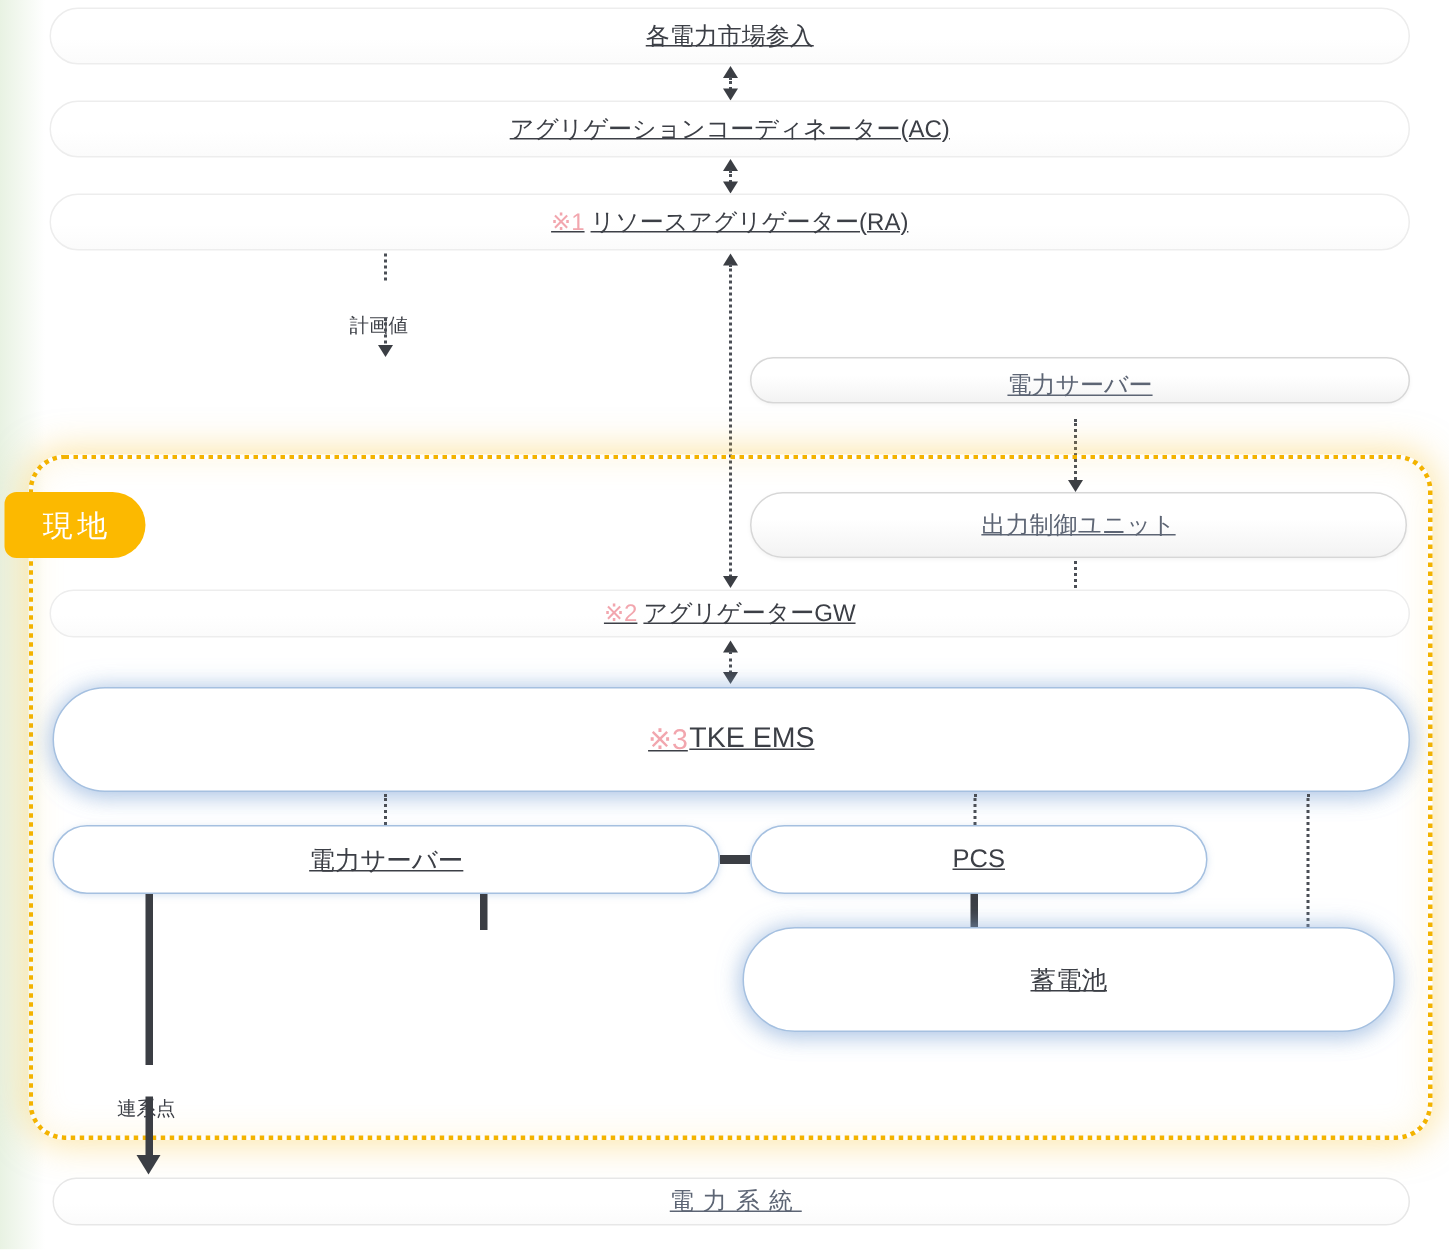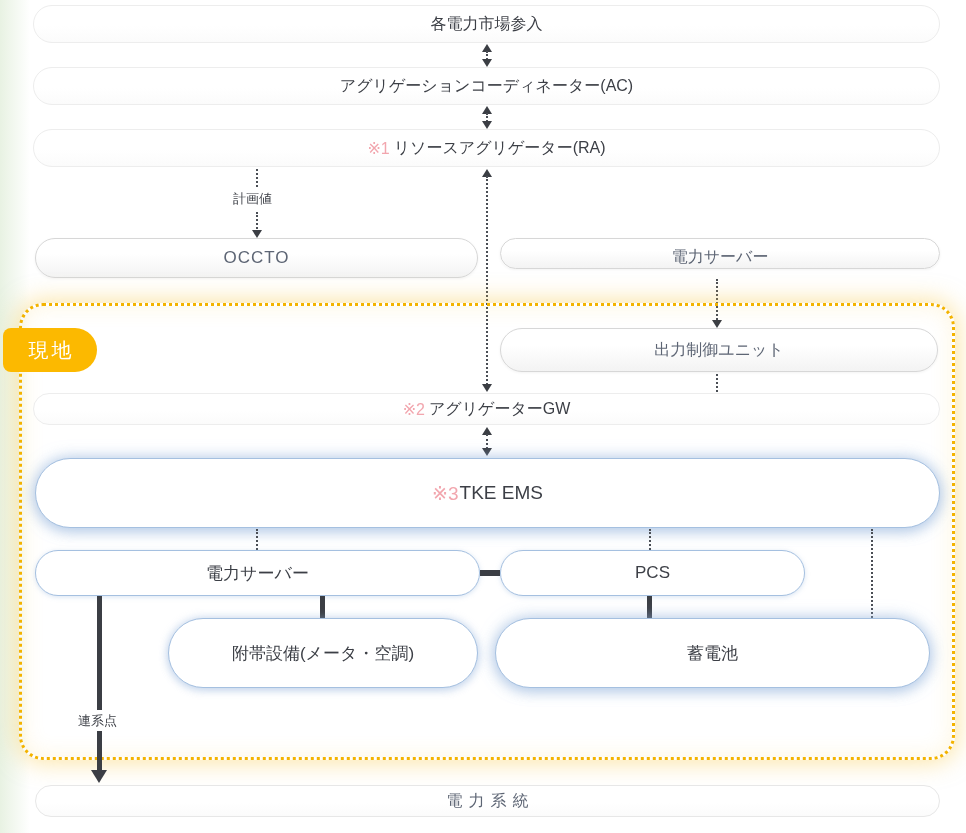--- a/index.html
+++ b/index.html
@@ -19,20 +19,21 @@
     pointer-events:none;
   }
   .box{
     position:absolute;
     box-sizing:border-box;
     display:flex;align-items:center;justify-content:center;
     background:#ffffff;
     color:#3c3f46;
     font-size:16px;
     white-space:nowrap;
+    text-decoration:underline;
   }
   .box-plain{
     border:1px solid #ededed;
     border-radius:19px;
     background:linear-gradient(180deg,#ffffff 55%,#fbfbfb);
   }
   .box-gray{
     border:1px solid #d7d7d7;
     border-radius:22px;
     background:linear-gradient(180deg,#ffffff 40%,#f3f3f3);
@@ -67,20 +68,21 @@
     color:#ffffff;
     font-size:20px;letter-spacing:3px;
     display:flex;align-items:center;justify-content:center;
     padding-left:3px;
     box-sizing:border-box;
   }
   .small-label{
     position:absolute;
     font-size:13px;color:#3c3f46;
     white-space:nowrap;
+    margin-top:18px;
   }
   .vdot{
     position:absolute;width:0;
     border-left:2px dotted #4a4e55;
   }
   .ah{ position:absolute;width:0;height:0; }
   .ah-up{ border-left:5px solid transparent;border-right:5px solid transparent;border-bottom:8px solid #3b3e44; }
   .ah-down{ border-left:5px solid transparent;border-right:5px solid transparent;border-top:8px solid #3b3e44; }
   .thick{ position:absolute;background:#3b3e44; }
   .ah-big-down{
@@ -128,23 +130,20 @@
     <div class="ah ah-down" style="left:482px;top:384px;"></div>
   </div>
 
   <div>
     <div class="vdot" style="left:256px;top:169px;height:18px;"></div>
     <div class="small-label" style="left:233px;top:190px;">計画値</div>
     <div class="vdot" style="left:256px;top:212px;height:17px;"></div>
     <div class="ah ah-down" style="left:252px;top:230px;"></div>
   </div>
 
-  <div class="box box-gray ls-1" style="left:35px;top:238px;width:443px;height:40px;font-size:17px;">
-    <span>OCCTO</span>
-  </div>
   <div class="box box-gray" style="left:500px;top:238px;width:440px;height:31px;align-items:flex-end;">
     <span>電力サーバー</span>
   </div>
 
   <div>
     <div class="vdot" style="left:716px;top:279px;height:41px;"></div>
     <div class="ah ah-down" style="left:712px;top:320px;"></div>
   </div>
 
   <div class="region"></div>
@@ -184,23 +183,20 @@
   <div class="box box-blue glow-soft" style="left:500px;top:550px;width:305px;height:46px;font-size:17px;">
     <span>PCS</span>
   </div>
 
   <div class="thick" style="left:480px;top:570px;width:20px;height:6px;"></div>
 
   <div class="thick" style="left:97px;top:596px;width:5px;height:114px;"></div>
   <div class="thick" style="left:320px;top:596px;width:5px;height:24px;"></div>
   <div class="thick" style="left:647px;top:596px;width:5px;height:24px;"></div>
 
-  <div class="box box-blue glow-mid" style="left:168px;top:618px;width:310px;height:70px;border-radius:35px;font-size:17px;">
-    <span>附帯設備(メータ・空調)</span>
-  </div>
   <div class="box box-blue glow-strong" style="left:495px;top:618px;width:435px;height:70px;border-radius:35px;font-size:17px;">
     <span>蓄電池</span>
   </div>
 
   <div class="small-label" style="left:78px;top:712px;">連系点</div>
   <div>
     <div class="thick" style="left:97px;top:731px;width:5px;height:39px;"></div>
     <div class="ah-big-down" style="left:91px;top:770px;"></div>
   </div>
 

